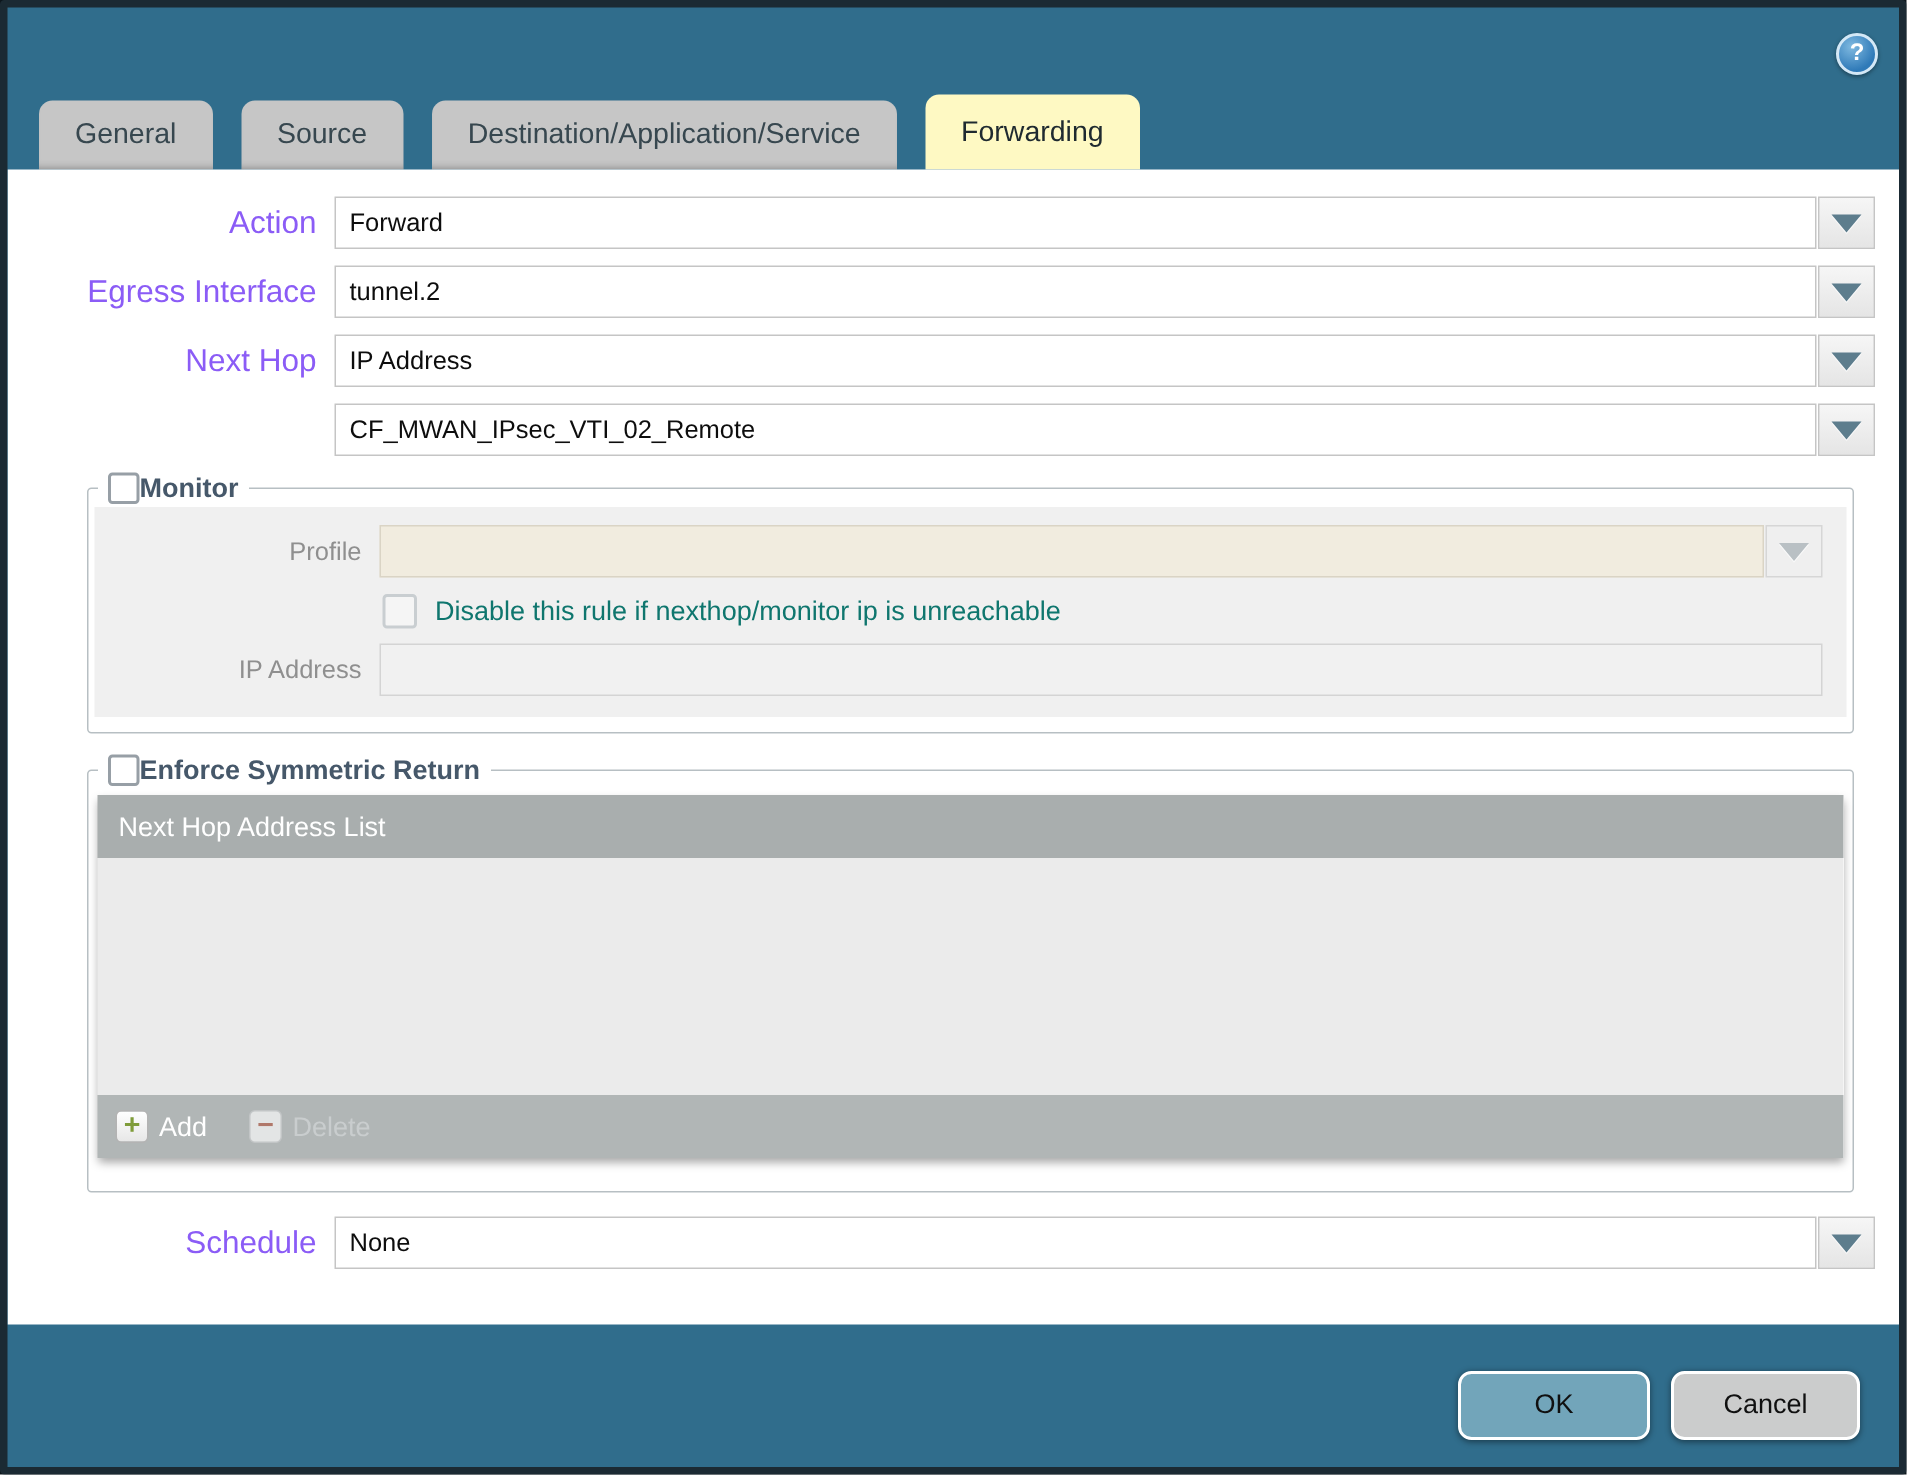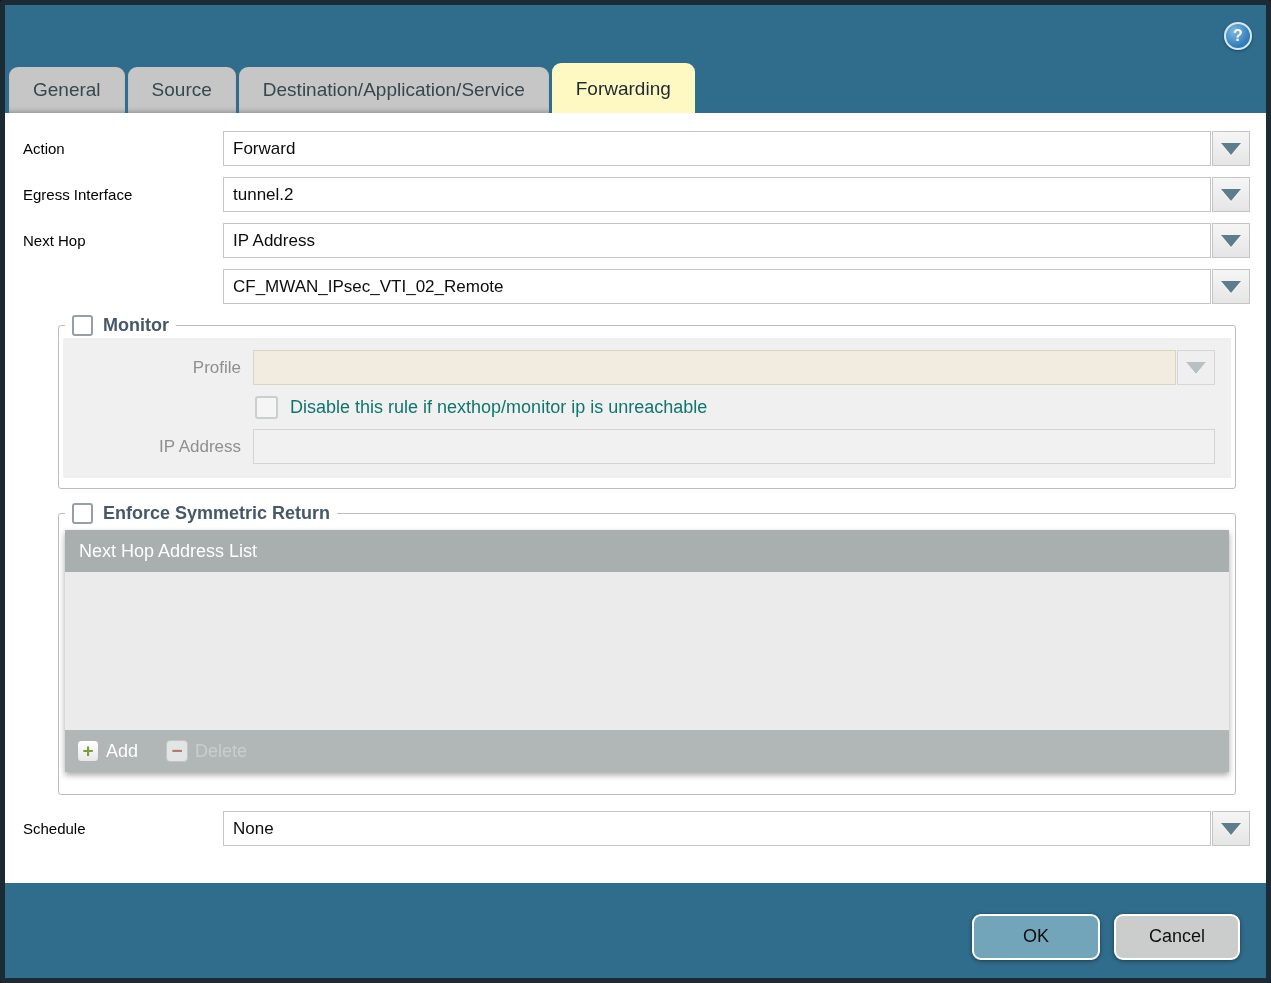--- a/index.html
+++ b/index.html
@@ -12,46 +12,46 @@
   
   .titlebar { height: 57px; flex: none; display: flex; align-items: center; padding: 4px 14px 0 20px; }
   .title { color: #ffffff; font-size: 22px; font-weight: 400; letter-spacing: .2px; }
   .help { margin-left: auto; width: 28px; height: 28px; border-radius: 50%;
           background: radial-gradient(circle at 35% 30%, #7fb9e0, #2f7ab8 70%);
           border: 2px solid #d4e8f6; color: #fff; font-weight: bold; font-size: 16px;
           display: flex; align-items: center; justify-content: center; cursor: pointer;
           box-shadow: 0 1px 3px rgba(0,0,0,.4); }
 
   
-  .tabs { height: 51px; flex: none; display: flex; align-items: flex-end; padding-left: 4px; gap: 3px; }
+  .tabs { height: 51px; flex: none; display: flex; align-items: flex-end; padding-left: 21px; gap: 19px; }
   .tab { background: #c6c6c6; color: #37474f; font-size: 19px; padding: 0 24px; height: 46px;
          line-height: 46px; border-radius: 9px 9px 0 0; white-space: nowrap; cursor: pointer;
          box-shadow: inset 0 -5px 6px -5px rgba(0,0,0,.4); }
   .tab.active { background: #fef9c3; color: #1f2a30; height: 50px; line-height: 52px; box-shadow: none; text-align: right; }
 
   
   .content { background: #ffffff; height: 770px; flex: none; padding: 18px 16px 0 18px; }
 
   .row { display: flex; align-items: center; margin-bottom: 11px; }
-  .lbl { width: 188px; flex: none; margin-right: 12px; font-size: 15px; color: #000000; }
+  .lbl { width: 188px; flex: none; text-align: right; margin-right: 12px; font-size: 21px; color: #8b5cf6; }
   .combo { flex: 1; display: flex; height: 35px; }
   .field { flex: 1; border: 1px solid #c5c5c5; background: #fff; display: flex; align-items: center;
            padding-left: 9px; font-size: 17px; color: #0d0d0d; }
   .dd-btn { width: 38px; flex: none; border: 1px solid #c5c5c5; margin-left: 1px;
             background: linear-gradient(#f6f6f6, #e5e5e5); display: flex; align-items: center;
             justify-content: center; cursor: pointer; }
   .arrow { width: 0; height: 0; border-left: 10px solid transparent; border-right: 10px solid transparent;
            border-top: 12px solid #5d7d8d; filter: drop-shadow(0 1px 0 rgba(255,255,255,.8)); }
   .dd-btn.disabled { background: #efefef; border-color: #d6d6d6; cursor: default; }
   .dd-btn.disabled .arrow { border-top-color: #b9c0c4; }
 
   
   fieldset.group { margin: 2px 14px 0 35px; border: 1px solid #b7bfc3; border-radius: 3px;
                    padding: 2px 4px 10px 4px; }
-  legend { display: flex; align-items: center; gap: 10px; padding: 0 7px; margin-left: 2px; justify-content: flex-end; }
+  legend { display: flex; align-items: center; padding: 0 7px; margin-left: 2px; justify-content: flex-end; }
   .cb { width: 21px; height: 21px; background: #fff; border: 2px solid #979fa6; border-radius: 3px;
         flex: none; cursor: pointer; }
   .legend-text { font-size: 18px; font-weight: bold; color: #46586a; }
 
   .panel { background: #f0f0f0; padding: 12px 16px 14px 12px; }
   .p-lbl { width: 166px; flex: none; text-align: right; margin-right: 12px; font-size: 17px; color: #8f8f8f; }
   .field.beige { background: #f1ecdf; border-color: #dad4c5; }
   .field.gray  { background: #f1f1f1; border-color: #d4d4d4; }
 
   .cb-row { display: flex; align-items: center; margin: 0 0 10px 180px; gap: 12px; }

